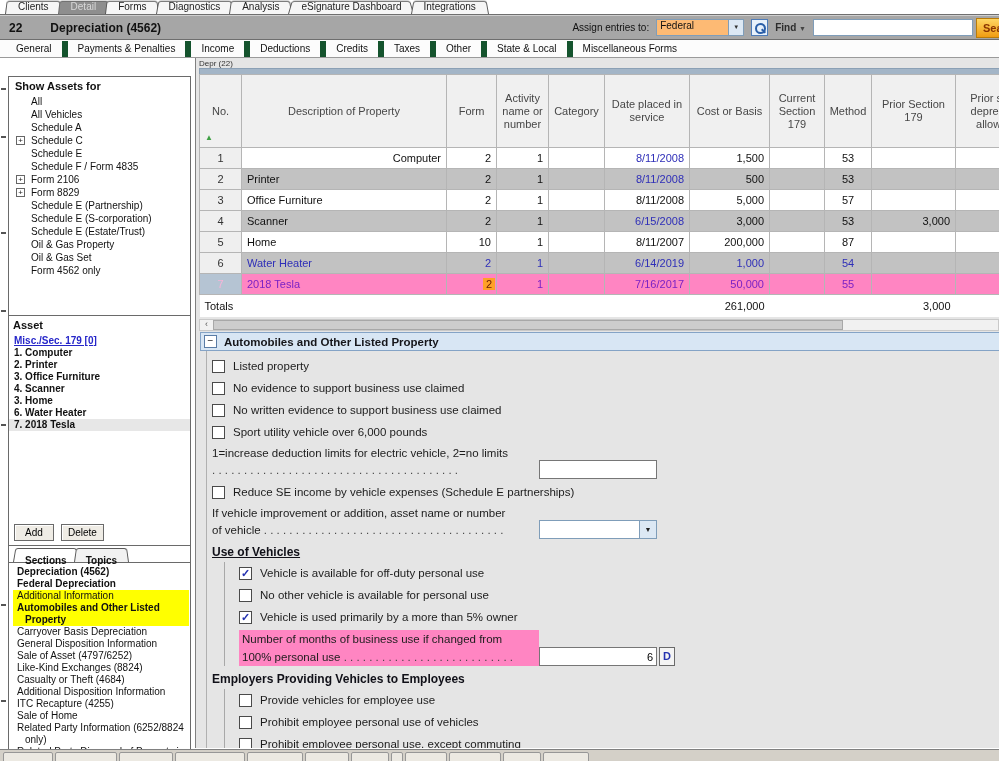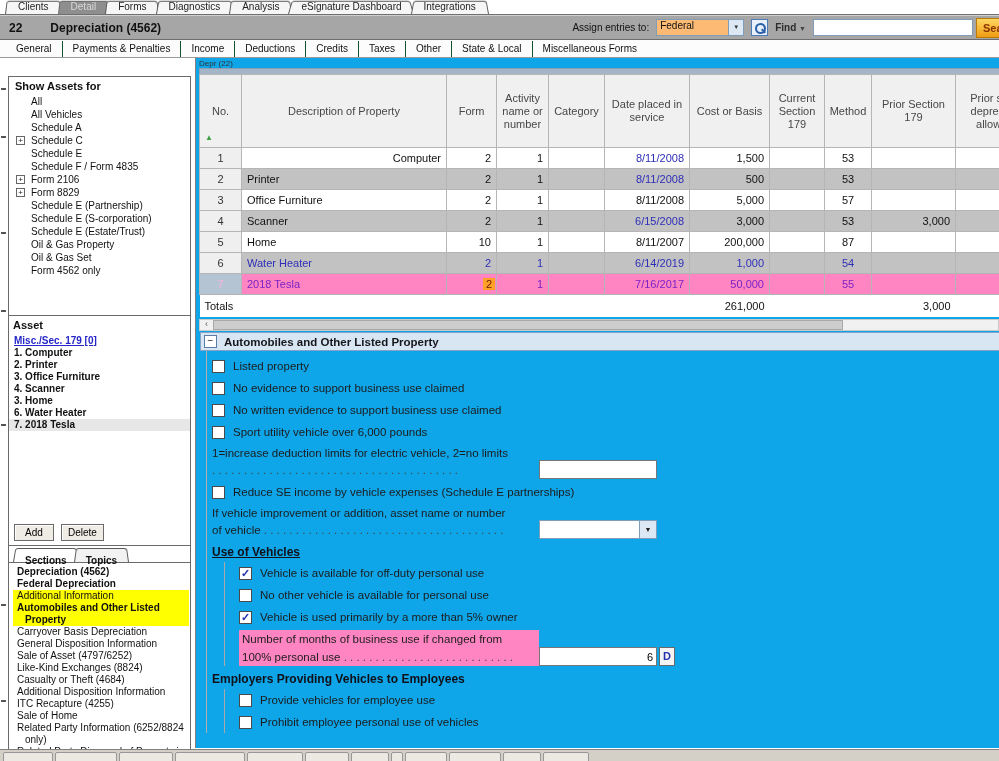--- a/index.html
+++ b/index.html
@@ -26,21 +26,21 @@
 .magbtn::before{content:"";position:absolute;left:3px;top:3px;width:7px;height:7px;border:2px solid #2b5fa8;border-radius:50%}
 .magbtn::after{content:"";position:absolute;left:9px;top:10px;width:5px;height:2px;background:#2b5fa8;transform:rotate(42deg)}
 .findlbl{font-size:10px;font-weight:bold;color:#2c2c2c}
 .findlbl .dn{font-size:7px;color:#444}
 .findinput{width:160px;height:17px;border:1px solid #7f9db9;background:#fff;font-size:10px;padding:0 3px;font-family:"Liberation Sans",sans-serif}
 .searchbtn{position:absolute;left:976px;top:18px;width:72px;height:20px;background:linear-gradient(#ffd662,#f09c12);border:1px solid #b97c0a;font-weight:bold;font-size:11px;color:#8a3400;text-align:left;padding-left:6px;line-height:18px;font-family:"Liberation Sans",sans-serif}
 
 
 .navbar{position:absolute;left:0;top:40px;width:100%;height:18px;background:#fcfcfc;border-bottom:1px solid #9a9a9a;display:flex;align-items:center;padding-left:6px}
 .navitem{font-size:10px;padding:0 10px;line-height:16px;color:#111}
-.navitem+.navitem{border-left:1px solid #14532d}
+.navitem+.navitem{border-left:6px solid #14532d}
 
 
 .lmark{position:absolute;left:1px;width:5px;height:2px;background:#555}
 
 
 .sidebar{position:absolute;left:8px;top:76px;width:183px;height:686px;border:1px solid #6a6a6a;background:#fff;display:flex;flex-direction:column;overflow:hidden}
 .sb-sec1{height:238px;overflow:hidden}
 .sb-h{font-weight:bold;font-size:11px;padding:3px 0 3px 6px}
 .sa-item{position:relative;padding-left:22px;font-size:10px;line-height:13px;color:#111}
 .expander{position:absolute;left:7px;top:2px;width:9px;height:9px;border:1px solid #666;background:#fff;font-size:8px;line-height:7px;text-align:center;color:#222}
@@ -55,21 +55,21 @@
 .sectab{position:relative;height:15px;line-height:15px;padding:6px 12px;font-size:10px;font-weight:bold;margin-right:-5px}
 .sectab::before{content:"";position:absolute;inset:0;background:#f2f2f2;border:1px solid #5a5a5a;border-bottom:none;border-radius:3px 3px 0 0;transform:perspective(6px) rotateX(1.8deg);transform-origin:bottom}
 .sectab>span{position:relative;z-index:1}
 .sectab.active::before{background:#fff}
 .sections-list{padding:3px 1px 0 4px}
 .sec-item{font-size:10px;line-height:12px;padding:0 2px 0 12px;text-indent:-8px;color:#111}
 .sec-item.b{font-weight:bold}
 .sec-item.hl{background:#ffff00}
 
 
-.main{position:absolute;left:195px;top:58px;width:804px;height:690px;border-left:1px solid #808080;background:#0ea5e9;overflow:hidden}
+.main{position:absolute;left:195px;top:58px;width:804px;height:690px;border-left:1px solid #808080;background:#e5e5e5;overflow:hidden}
 .depr-label{position:absolute;left:3px;top:1px;font-size:8px;color:#333}
 .gridband{position:absolute;left:3px;top:10px;width:846px;height:7px;background:#a3b5c7;border:1px solid #8ba0b5}
 .grid{position:absolute;left:3px;top:16px;border-collapse:collapse;table-layout:fixed;width:846px}
 .grid th{background:#f0f0f0;border:1px solid #b5b5b5;color:#474747;font-weight:normal;font-size:11px;height:73px;vertical-align:middle;text-align:center;line-height:13px;padding:0 2px}
 .grid td{border:1px solid #b5b5b5;height:21px;padding:0 5px;font-size:11px;white-space:nowrap;overflow:hidden;background:#fff}
 .grid td.no-col{background:#efefef;color:#333}
 .grid tr.r-gray td{background:#c2c2c2}
 .grid tr.r-gray td.no-col{background:#efefef}
 .grid tr.r-pink td{background:#ff85c2;color:#7b22c5}
 .grid tr.r-pink td.no-col{background:#b5c4d3;color:#f7b4d8}
@@ -439,20 +439,24 @@
         <div class="ehead">Employers Providing Vehicles to Employees</div>
         <div class="subgroup">
             <div class="cbrow">
               <span class="cb"></span>
               <span class="cblabel">Provide vehicles for employee use</span>
             </div>
             <div class="cbrow">
               <span class="cb"></span>
               <span class="cblabel">Prohibit employee personal use of vehicles</span>
             </div>
+            <div class="cbrow">
+              <span class="cb"></span>
+              <span class="cblabel">Prohibit employee personal use, except commuting</span>
+            </div>
           </div>
       </div>
     </div>
   </div>
 
   <div class="bstrip">
       <div class="btab" style="width: 50px;"></div>
       <div class="btab" style="width: 62px;"></div>
       <div class="btab" style="width: 54px;"></div>
       <div class="btab" style="width: 70px;"></div>

